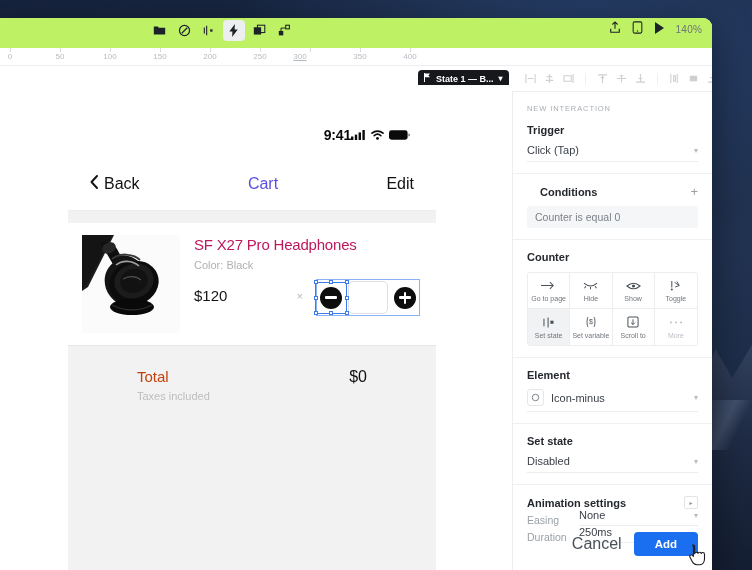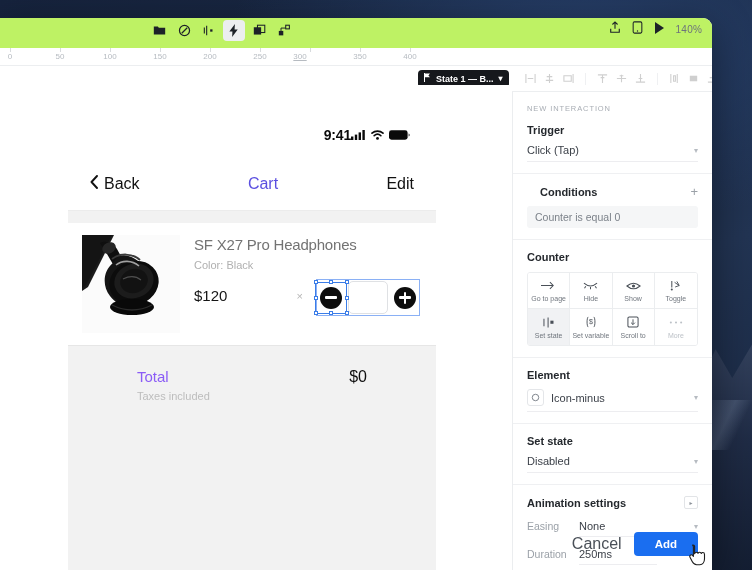--- a/index.html
+++ b/index.html
@@ -117,21 +117,21 @@
 
   .product-card {
     background: #fff; height: 122px; padding: 12px 14px;
     display: flex; align-items: flex-start; gap: 0;
   }
   .product-photo {
     width: 98px; height: 98px; flex: none; overflow: hidden;
     background: #ffffff; position: relative;
   }
   .product-info { flex: 1; padding-left: 14px; position: relative; }
-  .product-name { font-size: 15px; color: #737373; letter-spacing: -.2px; line-height: 20px; }
+  .product-name { font-size: 15px; color: #be185d; letter-spacing: -.2px; line-height: 20px; }
   .product-color { font-size: 11px; color: #b0b0b0; margin-top: 4px; }
   .price-row { display: flex; align-items: center; margin-top: 16px; gap: 43px; }
   .product-price { font-size: 15px; color: #151515; }
   .qty-x { font-size: 11px; color: #b6b6b6; margin-left: 26px; }
 
   .qty-stepper {
     position: absolute; right: 2px; top: 44px;
     width: 104px; height: 37px;
     background: #fff; border: 1px solid #8ab0f5;
     display: flex; align-items: center; justify-content: space-between;
@@ -155,21 +155,21 @@
     position: absolute; width: 4px; height: 4px; background: #fff;
     border: 1px solid #3b7de8;
   }
 
   .divider-line { height: 1px; background: #e6e6e6; }
   .totals {
     background: #f2f2f2; padding: 22px 0 0 0;
     display: flex; justify-content: center; gap: 0;
   }
   .totals-inner { width: 230px; display: flex; justify-content: space-between; }
-  .total-label { font-size: 15px; color: #8b5cf6; }
+  .total-label { font-size: 15px; color: #c2410c; }
   .total-sub { font-size: 11px; color: #bdbdbd; margin-top: 5px; }
   .total-amount { font-size: 16px; color: #101010; }
 
   
   .inspector {
     position: absolute; right: 0; top: 74px; width: 200px; height: 478px;
     background: #fff; border-left: 1px solid #ebedef;
     font-size: 11px; color: #24282d;
   }
   .insp-section { padding: 11px 14px; border-bottom: 1px solid #eff0f2; }
@@ -218,21 +218,21 @@
     display: flex; align-items: center; justify-content: center; flex: none;
   }
   .elem-name { flex: 1; font-size: 11px; color: #3c4149; }
 
   .anim-head { display: flex; align-items: center; justify-content: space-between; }
   .anim-toggle {
     width: 14px; height: 13px; border: 1px solid #e2e4e7; border-radius: 2px;
     display: flex; align-items: center; justify-content: center;
     font-size: 6px; color: #8d939a;
   }
-  .anim-row { display: flex; align-items: flex-start; margin-top: 11px; }
+  .anim-row { display: flex; align-items: flex-end; }
   .anim-lbl { width: 52px; font-size: 10.5px; color: #9ba1a8; flex: none; }
   .anim-field {
     flex: 1; border-bottom: 1px solid #ededf0; padding-bottom: 4px;
     display: flex; align-items: center; justify-content: space-between;
     font-size: 11px; color: #3c4149;
   }
   .anim-field.short { max-width: 78px; }
 
   .footer {
     position: absolute; left: 0; right: 0; bottom: 0; height: 52px;

